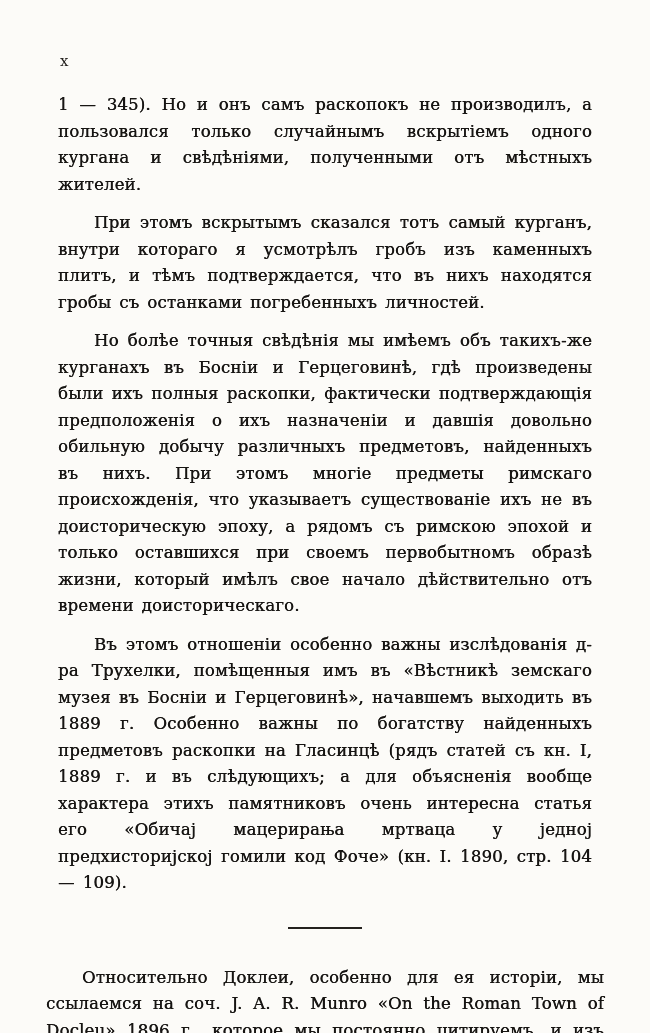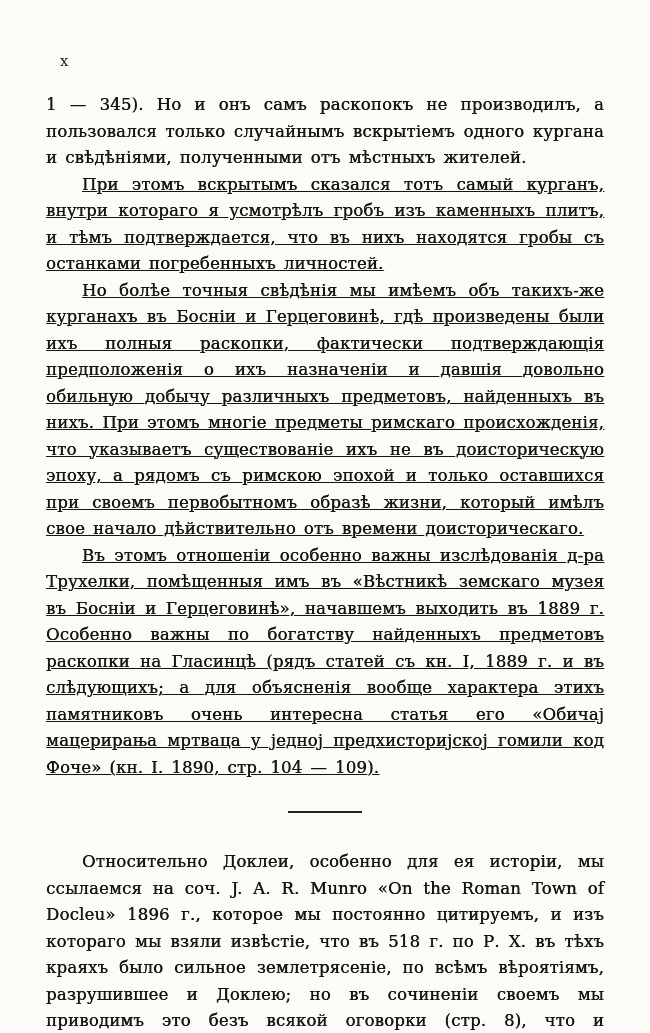--- a/index.html
+++ b/index.html
@@ -19,31 +19,30 @@
     color: #171513;
     overflow: hidden;
   }
   .page-number {
     font-size: 15px;
     letter-spacing: 1px;
     margin: 4px 0 22px 14px;
     color: #201d1a;
   }
   .body-text p {
-    margin: 0;
+    margin: 12px;
     font-size: 16.5px;
     line-height: 26.5px;
     text-align: justify;
     word-spacing: 2.5px;
     letter-spacing: 0.2px;
     text-shadow: 0.35px 0 0 currentColor; 
   }
   .body-text p.indent {
     text-indent: 36px;
-    text-decoration: underline;
   }
   .divider {
     width: 74px;
     border: 0;
     border-top: 2px solid #24211e;
     margin: 30px auto 36px auto;
   }
   .note-text p {
     margin: 0;
     font-size: 16.5px;

